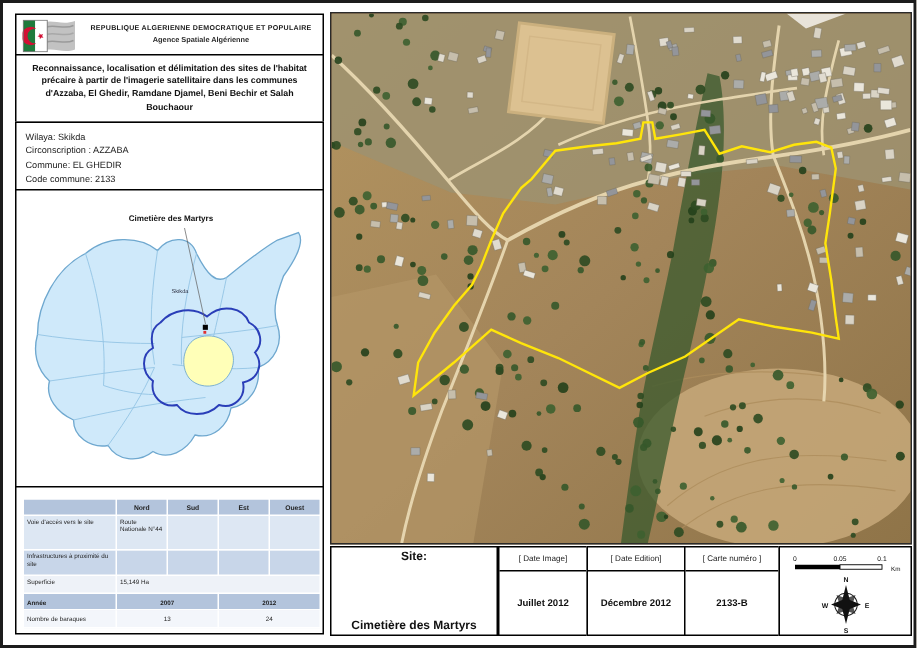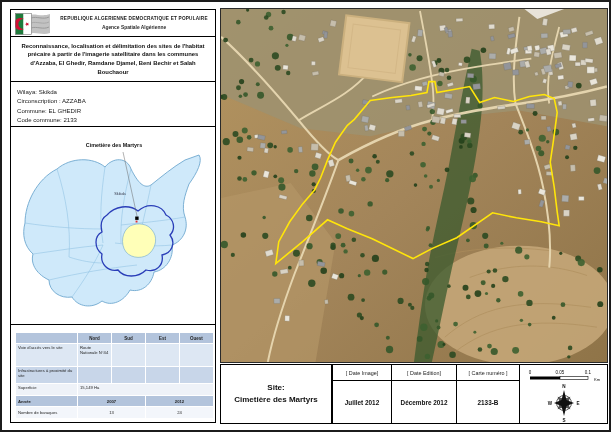--- a/index.html
+++ b/index.html
@@ -26,21 +26,21 @@
   tr.hdr td{background:#b3c4dc;font-weight:bold;font-size:4.5px;text-align:center;height:8px;vertical-align:middle;}
   tr.r-access td{background:#dde7f3;height:20px;}
   tr.r-infra td{background:#c8d6e9;height:14px;}
   tr.r-area td{background:#eef2f8;height:9px;}
   tr.r-year td{background:#b3c4dc;font-weight:bold;height:8px;vertical-align:middle;}
   tr.r-shacks td{background:#f3f6fb;height:9px;vertical-align:middle;}
   td.c{text-align:center !important;}
   
   #sat-box{left:218px;top:6px;width:388px;height:355px;border:1px solid #2a2a2a;overflow:hidden;background:#a3855a;}
   
-  #site-box{left:218px;top:362px;width:112px;height:60px;display:flex;flex-direction:column;align-items:center;justify-content:center;}
+  #site-box{left:218px;top:362px;width:112px;height:60px;display:flex;flex-direction:column;align-items:center;justify-content:space-between;}
   #site-box .s1,#site-box .s2{font-size:8px;font-weight:bold;color:#111;line-height:1.5;}
   .date-box{top:362px;height:60px;}
   .date-box .lbl{height:15px;border-bottom:1px solid #000;display:flex;align-items:center;justify-content:center;font-size:5.4px;color:#222;}
   .date-box .val{height:43px;display:flex;align-items:center;justify-content:center;font-size:6.4px;font-weight:bold;color:#111;}
   #date-image{left:330px;width:60px;}
   #date-edition{left:389px;width:66px;}
   #carte-num{left:454px;width:64px;}
   #scale-compass{left:517px;top:362px;width:89px;height:60px;}
   svg{display:block;}
 </style>

